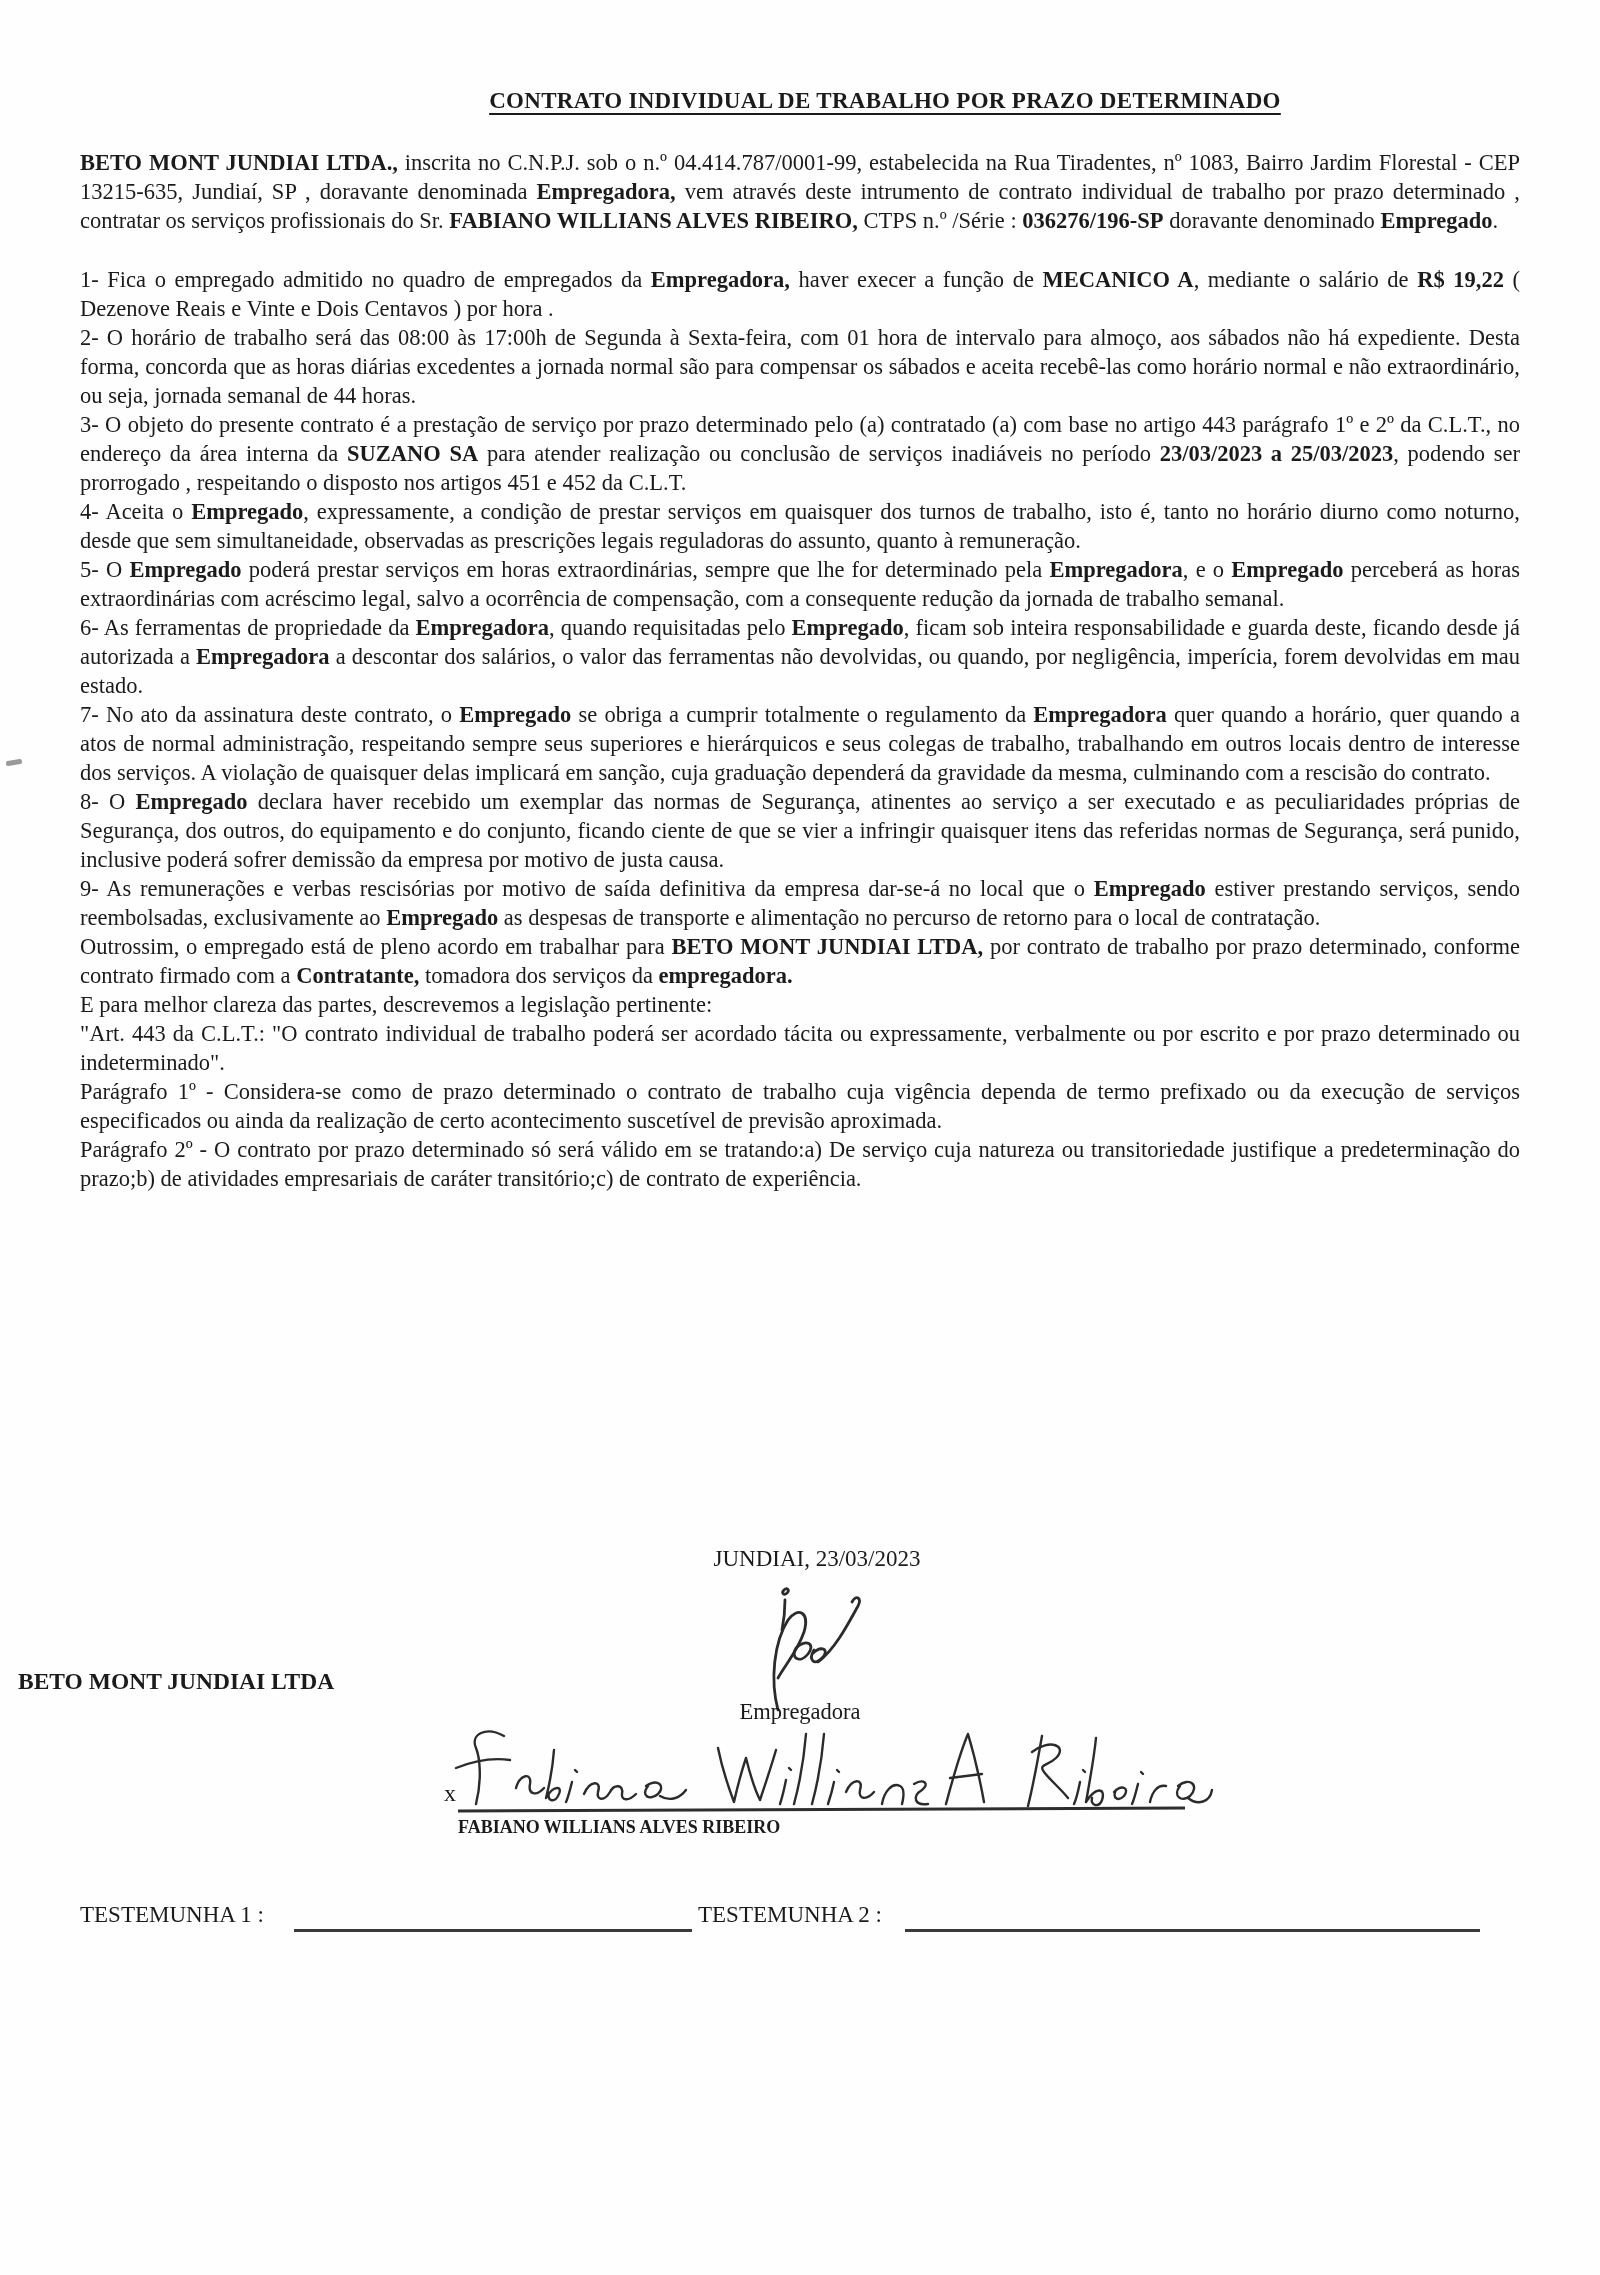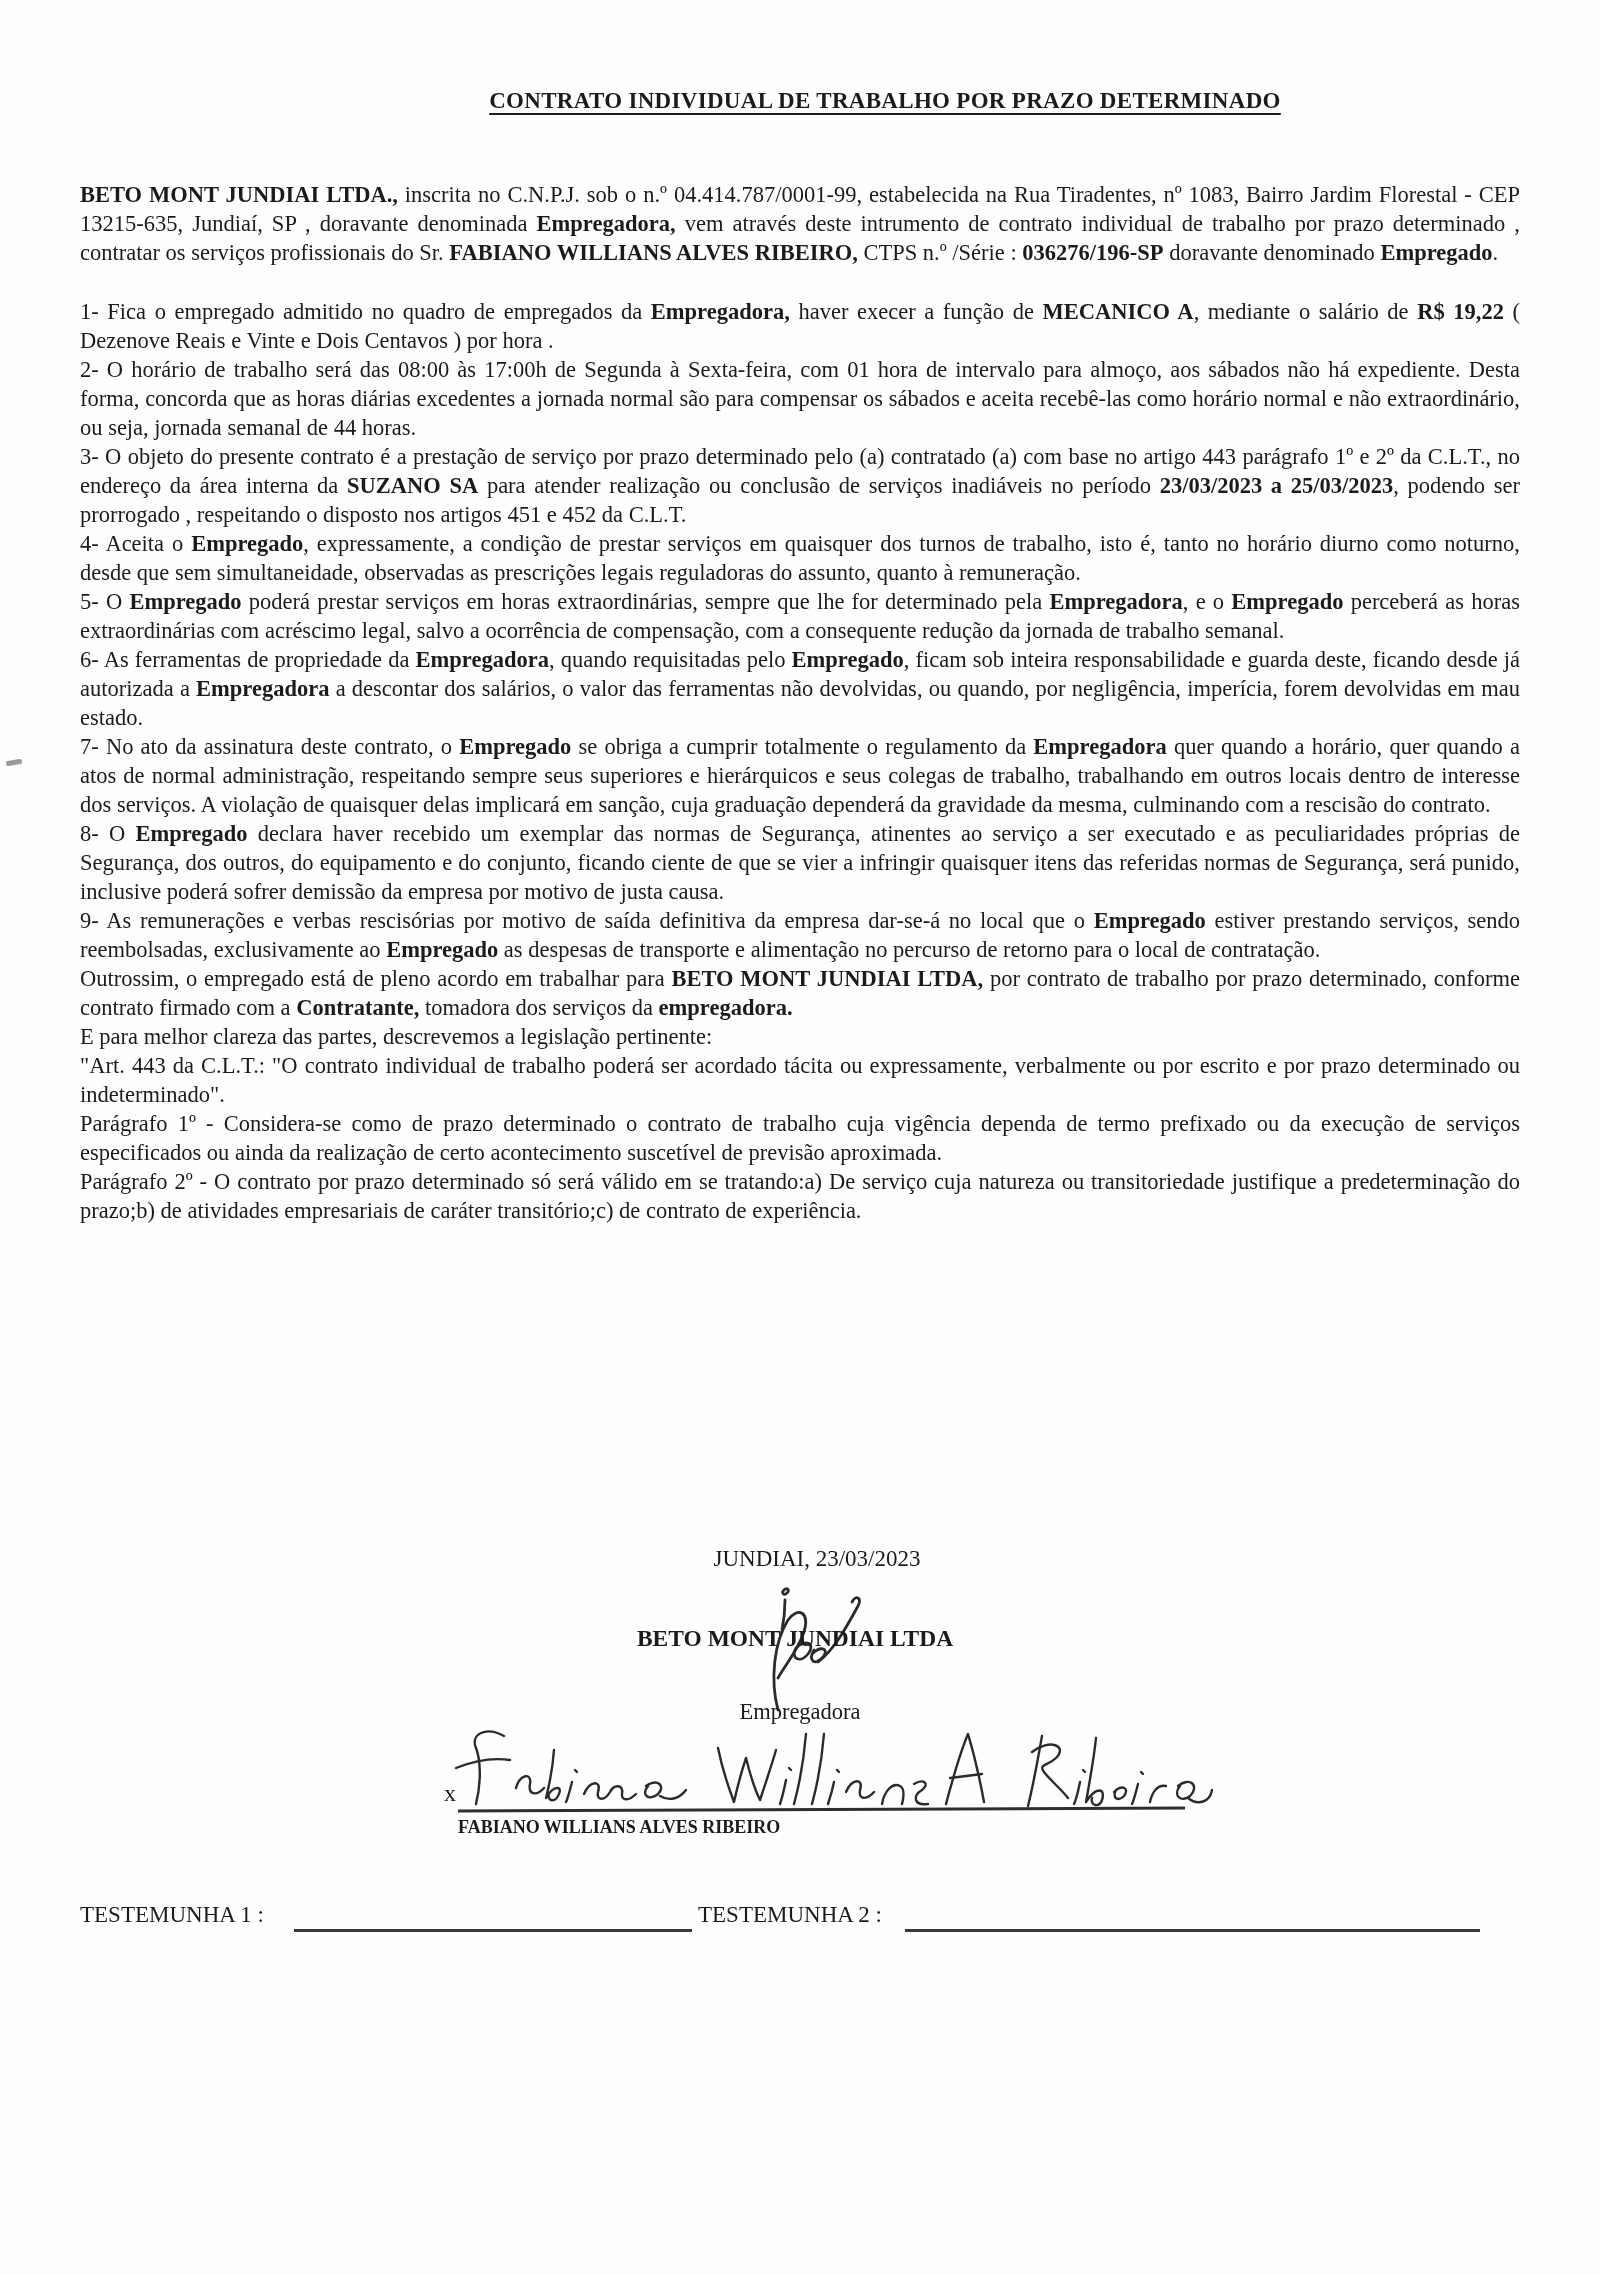--- a/index.html
+++ b/index.html
@@ -11,35 +11,35 @@
     color:#1b1b1b;
     overflow:hidden;
   }
   .flow{position:absolute;left:80px;right:80px;top:88px;}
   .doc-title{
     font-size:23px;font-weight:bold;
     text-align:center;padding-left:170px;
     text-decoration:underline;
     text-decoration-thickness:2px;
     text-underline-offset:5px;
-    margin:0 0 66px 0;
+    margin:0 0 34px 0;
     letter-spacing:0.3px;
     white-space:nowrap;
   }
   .para{
     font-size:22.5px;line-height:29px;
     margin:0;text-align:justify;
   }
   .b{font-weight:bold;}
   .mt-sm{margin-top:30px;}
   .mt-lg{}
   .abs{position:absolute;}
   .dateline{top:1546px;left:0;width:1600px;text-align:center;text-indent:34px;font-size:23px;}
   .employer-sig{left:746px;top:1584px;width:126px;height:130px;}
-  .employer-name{top:1625px;left:0;width:1572px;text-align:center;text-indent:18px;font-weight:bold;font-size:23.5px;white-space:nowrap;}
+  .employer-name{top:1668px;left:0;width:1572px;text-align:left;text-indent:18px;font-weight:bold;font-size:23.5px;white-space:nowrap;}
   .employer-role{top:1699px;left:0;width:1600px;text-align:center;font-size:22.5px;}
   .employee-sig{left:440px;top:1722px;width:780px;height:100px;}
   .employee-x{left:444px;top:1780px;font-size:24px;}
   .sig-line{left:458px;top:1808px;width:727px;height:3px;background:#2e2e2e;transform:rotate(-0.25deg);}
   .employee-name{left:458px;top:1817px;font-weight:bold;font-size:18px;white-space:nowrap;}
   .witness-label{top:1902px;font-size:23px;white-space:nowrap;}
   .w1{left:80px;}
   .w2{left:698px;}
   .witness-line{top:1929px;height:3px;background:#3a3a3a;}
   .wl1{left:294px;width:398px;}

